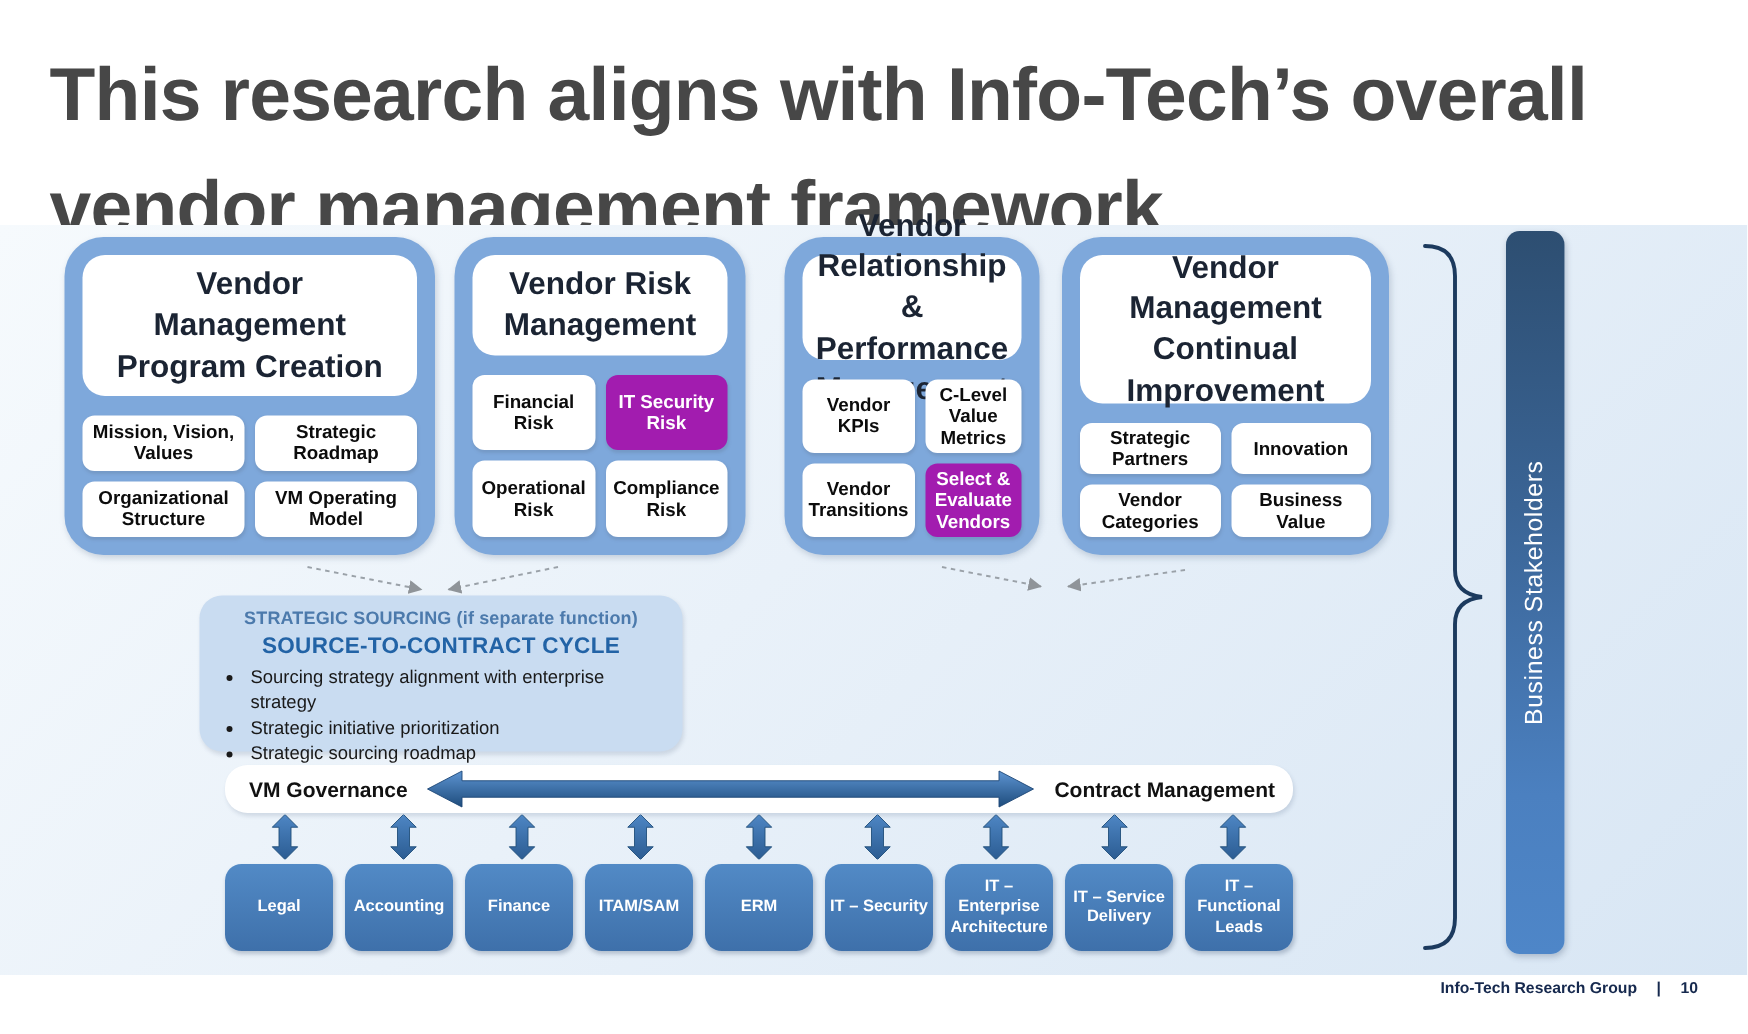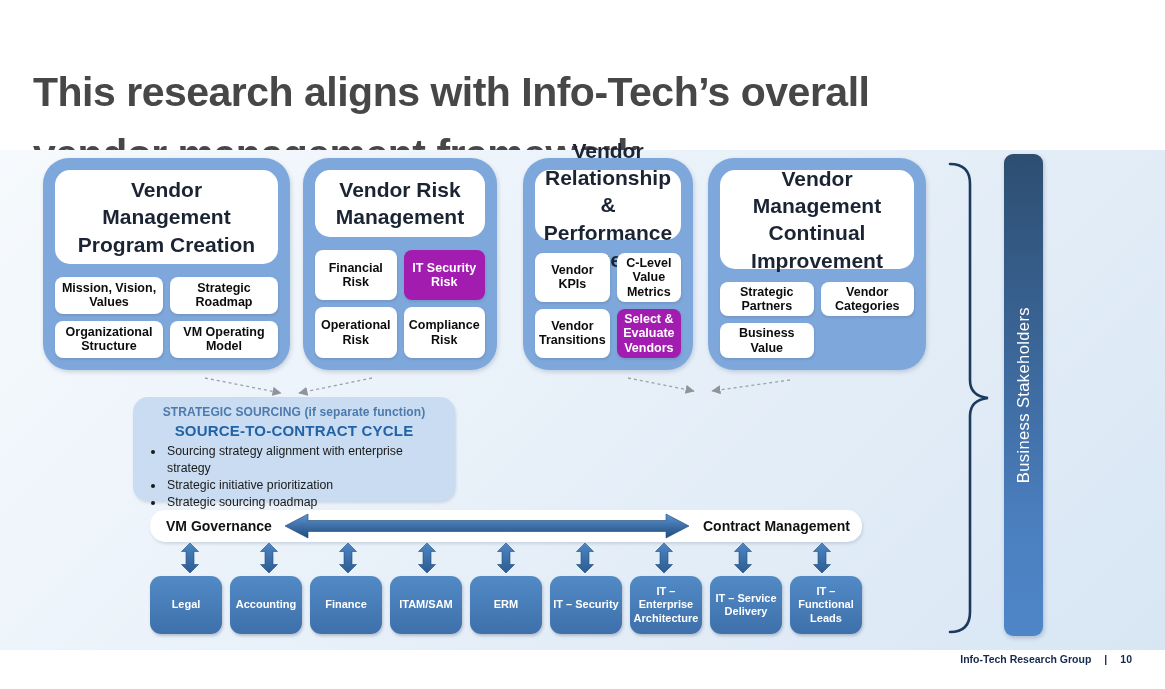--- a/index.html
+++ b/index.html
@@ -1,21 +1,21 @@
 <!DOCTYPE html>
 <html><head>
 <meta charset="utf-8">
 <style>
   html,body{margin:0;padding:0;background:#ffffff;}
   .stage{position:relative;width:1165px;height:689px;background:#ffffff;overflow:hidden;
          font-family:"Liberation Sans", sans-serif;}
 
   
   .title{position:absolute;left:33px;top:26px;width:1040px;
-         font-size:41px;font-weight:700;color:#474747;line-height:1.5;letter-spacing:-0.5px;margin-top:36px;}
+         font-size:50px;font-weight:700;color:#474747;line-height:1.5;letter-spacing:-0.5px;}
 
   
   .band{position:absolute;left:0;top:150px;width:1165px;height:500px;
         background:linear-gradient(135deg,#f6fafd 0%,#e9f1f9 45%,#d8e6f4 100%);}
 
   
   .pillar{position:absolute;top:158px;height:212px;box-sizing:border-box;
           background:#7ea8db;border-radius:26px;padding:12px;
           display:flex;flex-direction:column;
           box-shadow:1px 2px 4px rgba(90,110,140,.28);}
@@ -116,20 +116,21 @@
       <div class="chip">C-Level Value Metrics</div>
       <div class="chip">Vendor Transitions</div>
       <div class="chip hl">Select &amp; Evaluate Vendors</div>
     </div>
   </div>
 
   <div class="pillar" id="p4">
     <div class="pillar-header">Vendor Management Continual Improvement</div>
     <div class="pillar-grid">
       <div class="chip">Strategic Partners</div>
+      <div class="chip">Innovation</div>
       <div class="chip">Vendor Categories</div>
       <div class="chip">Business Value</div>
     </div>
   </div>
 
   <svg class="overlay" width="1165" height="500" viewBox="0 0 1165 500">
     <defs>
       <marker id="arr" markerWidth="8" markerHeight="7" refX="6.5" refY="3.5" orient="auto">
         <path d="M0,0 L7,3.5 L0,7 Z" fill="#8f9499"></path>
       </marker>

